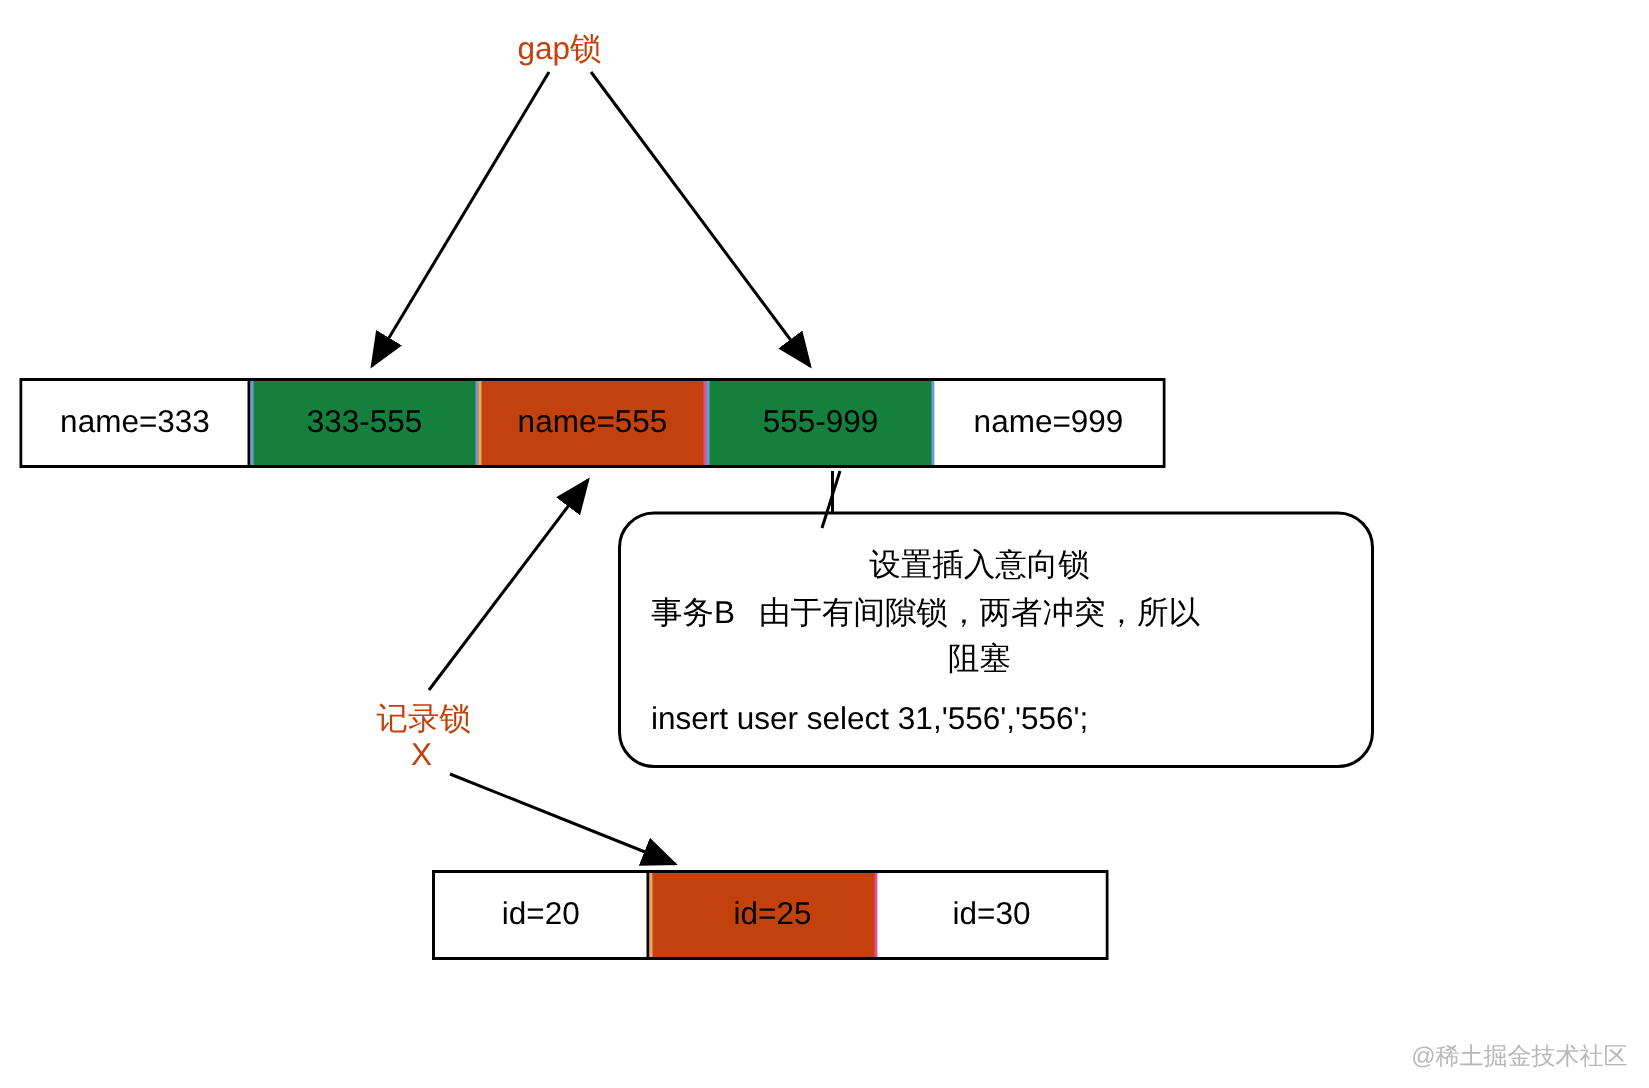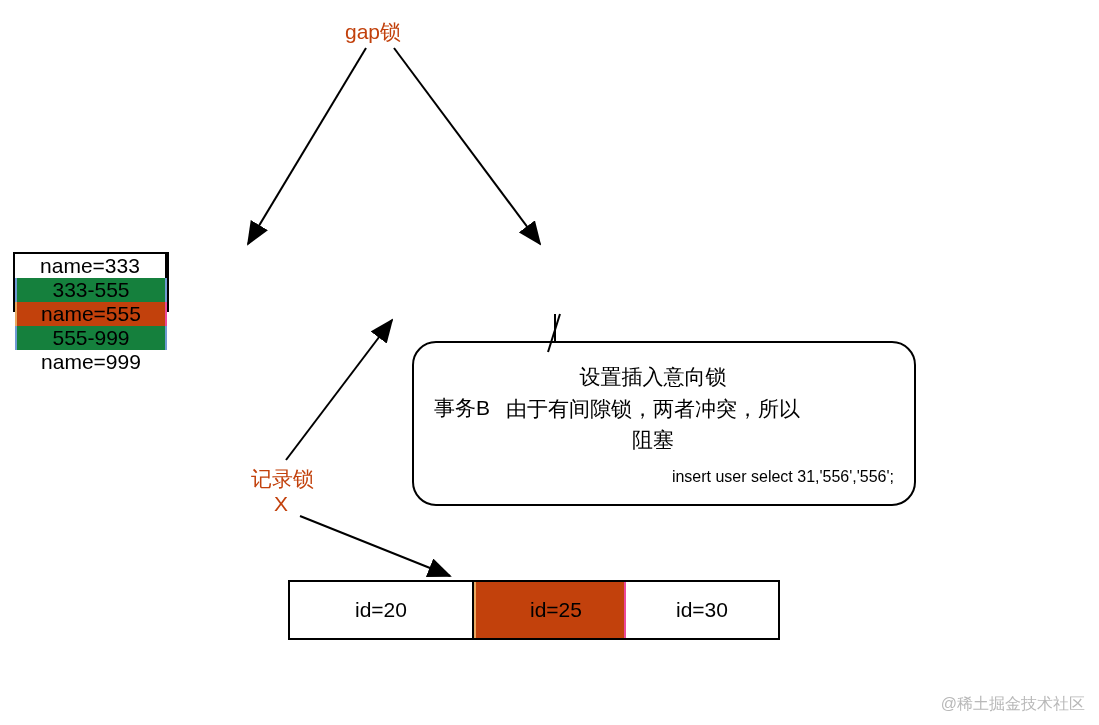--- a/index.html
+++ b/index.html
@@ -47,56 +47,55 @@
       font-size: 21px;
       padding-right: 16px;
       white-space: nowrap;
     }
     .callout-right {
       font-size: 21px;
       text-align: center;
       line-height: 1.5;
     }
     .callout-bottom {
-      font-size: 16px;
+      font-size: 21px;
       margin-top: 12px;
-      text-align: right;
     }
     .watermark {
       position: absolute;
       right: 14px;
       bottom: 10px;
       font-size: 16px;
       color: #b8b8b8;
     }
     svg.arrows {
       position: absolute;
       top: 0; left: 0;
       width: 1099px; height: 725px;
       pointer-events: none;
     }
   </style>
 </head>
 <body>
 
 <div class="label" style="left:345px; top:18px;">gap锁</div>
 
-<div class="row" style="left:13px; top:252px; height:60px;flex-direction:column;">
+<div class="row" style="left:13px; top:252px; height:60px;">
   <div class="cell white" style="width:152px;">name=333</div>
   <div class="cell blue-gap" style="width:152px;">333-555</div>
   <div class="cell orange" style="width:152px;">name=555</div>
   <div class="cell blue-gap" style="width:152px;text-align:center;">555-999</div>
   <div class="cell white" style="width:152px;">name=999</div>
 </div>
 
 <div class="label" style="left:251px; top:465px;">记录锁</div>
 <div class="label" style="left:274px; top:492px;">X</div>
 
 <div class="row" style="left:288px; top:580px; height:60px;">
-  <div class="cell white" style="width:184px;">id=20</div>
+  <div class="cell white" style="width:143px;">id=20</div>
   <div class="cell orange" style="width:152px;padding-left:12px;">id=25</div>
   <div class="cell white" style="width:152px;">id=30</div>
 </div>
 
 <div class="callout" style="left:412px; top:341px; width:504px;">
   <div class="callout-inner">
     <div class="callout-left">事务B</div>
     <div class="callout-right">
       <div>设置插入意向锁</div>
       <div>由于有间隙锁，两者冲突，所以</div>

